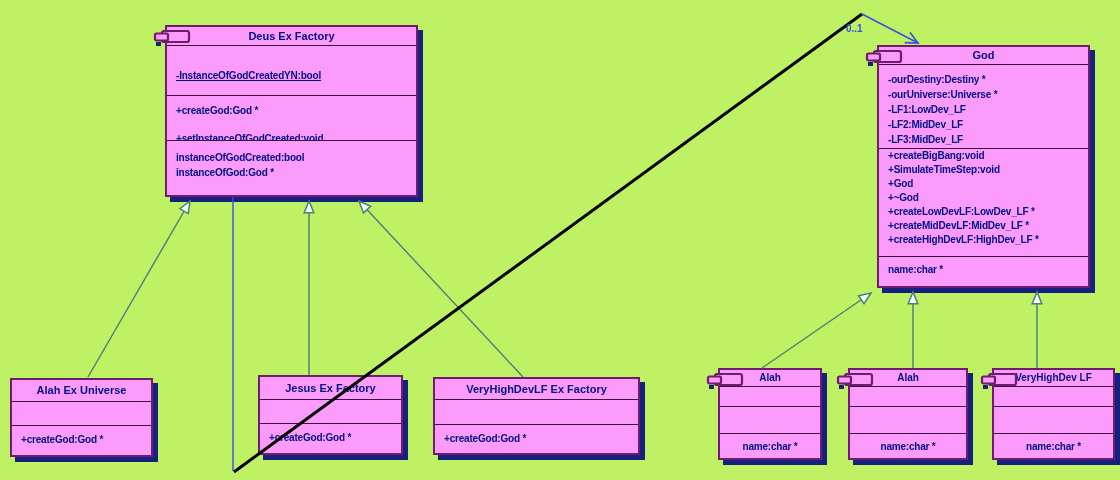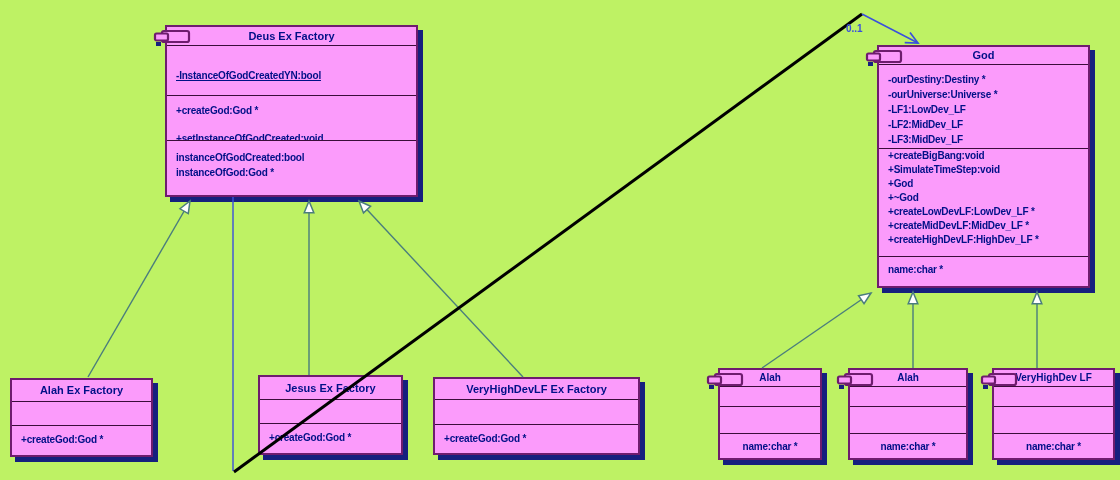--- a/index.html
+++ b/index.html
@@ -76,21 +76,21 @@
       <div class="row" style="line-height:14px">+createLowDevLF:LowDev_LF *</div>
       <div class="row" style="line-height:14px">+createMidDevLF:MidDev_LF *</div>
       <div class="row" style="line-height:14px">+createHighDevLF:HighDev_LF *</div>
     </div>
     <div class="sec" style="height:30px;padding-top:6px">
       <div class="row" style="line-height:14px">name:char *</div>
     </div>
   </div>
 
   <div class="box" style="left:10px;top:378px;width:143px;height:79px">
-    <div class="title" style="height:21px;line-height:21px">Alah Ex Factory</div>
+    <div class="title" style="height:21px;line-height:21px">Alah Ex Universe</div>
     <div class="sec" style="height:24px"></div>
     <div class="sec" style="height:30px;padding-top:6px">
       <div class="row" style="line-height:16px">+createGod:God *</div>
     </div>
   </div>
 
   <div class="box" style="left:258px;top:375px;width:145px;height:80px">
     <div class="title" style="height:22px;line-height:22px">Jesus Ex Factory</div>
     <div class="sec" style="height:24px"></div>
     <div class="sec" style="height:30px;padding-top:6px">

